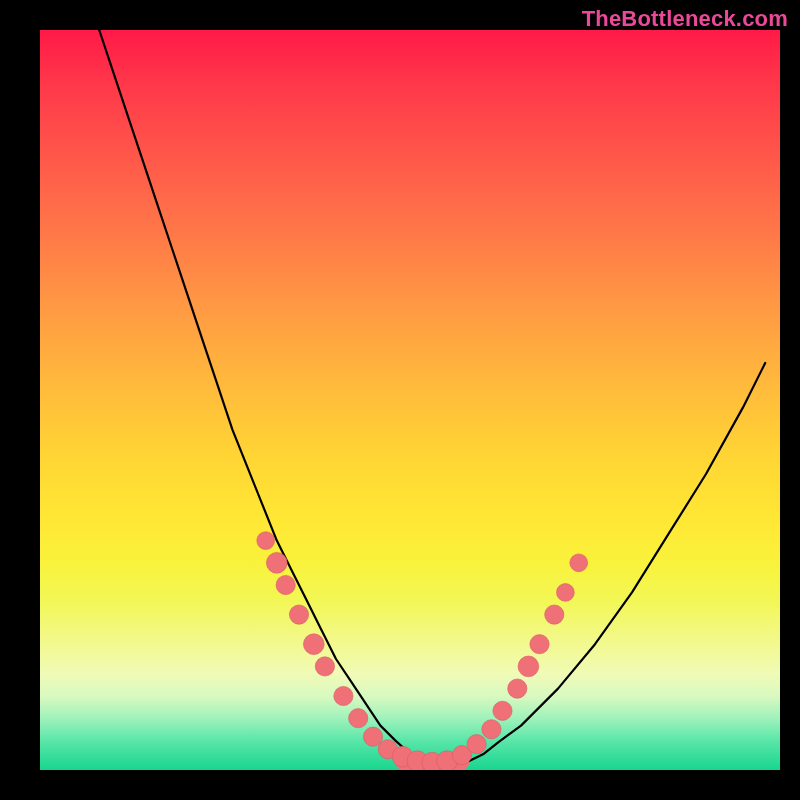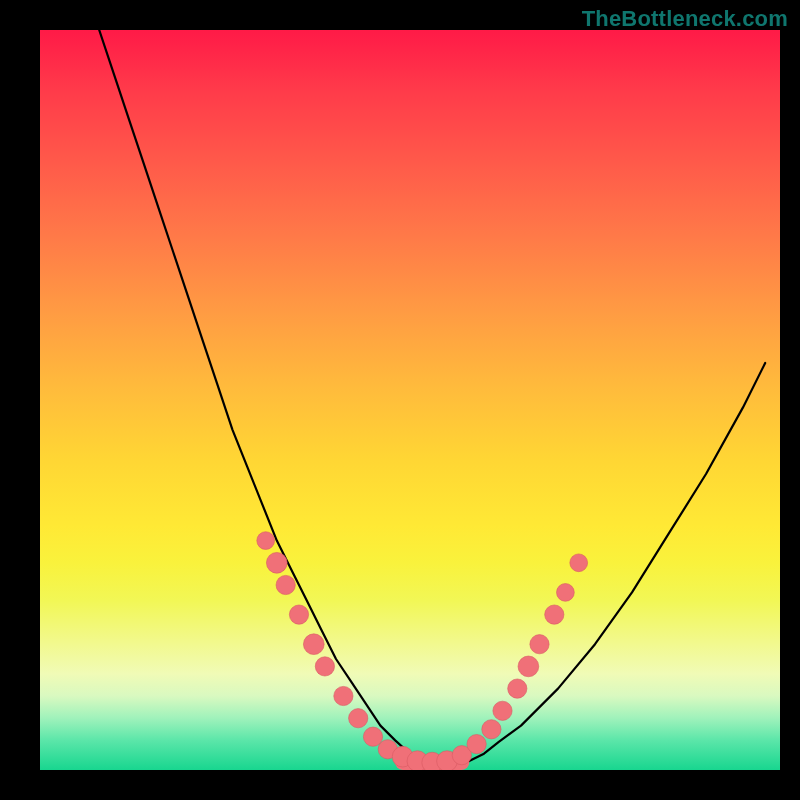--- a/index.html
+++ b/index.html
@@ -47,21 +47,21 @@
       #d9f9c0 90%,
       #9ff2bb 93%,
       #5be6a9 96%,
       #18d68f 100%
     );
   }
   .watermark {
     position: absolute;
     top: 6px;
     right: 12px;
-    color: #0f766e;
+    color: #ec4899;
     font-size: 22px;
     font-weight: 600;
     letter-spacing: 0.2px;
     user-select: none;
   }
   svg {
     position: absolute;
     left: 0; top: 0;
   }
 </style>

